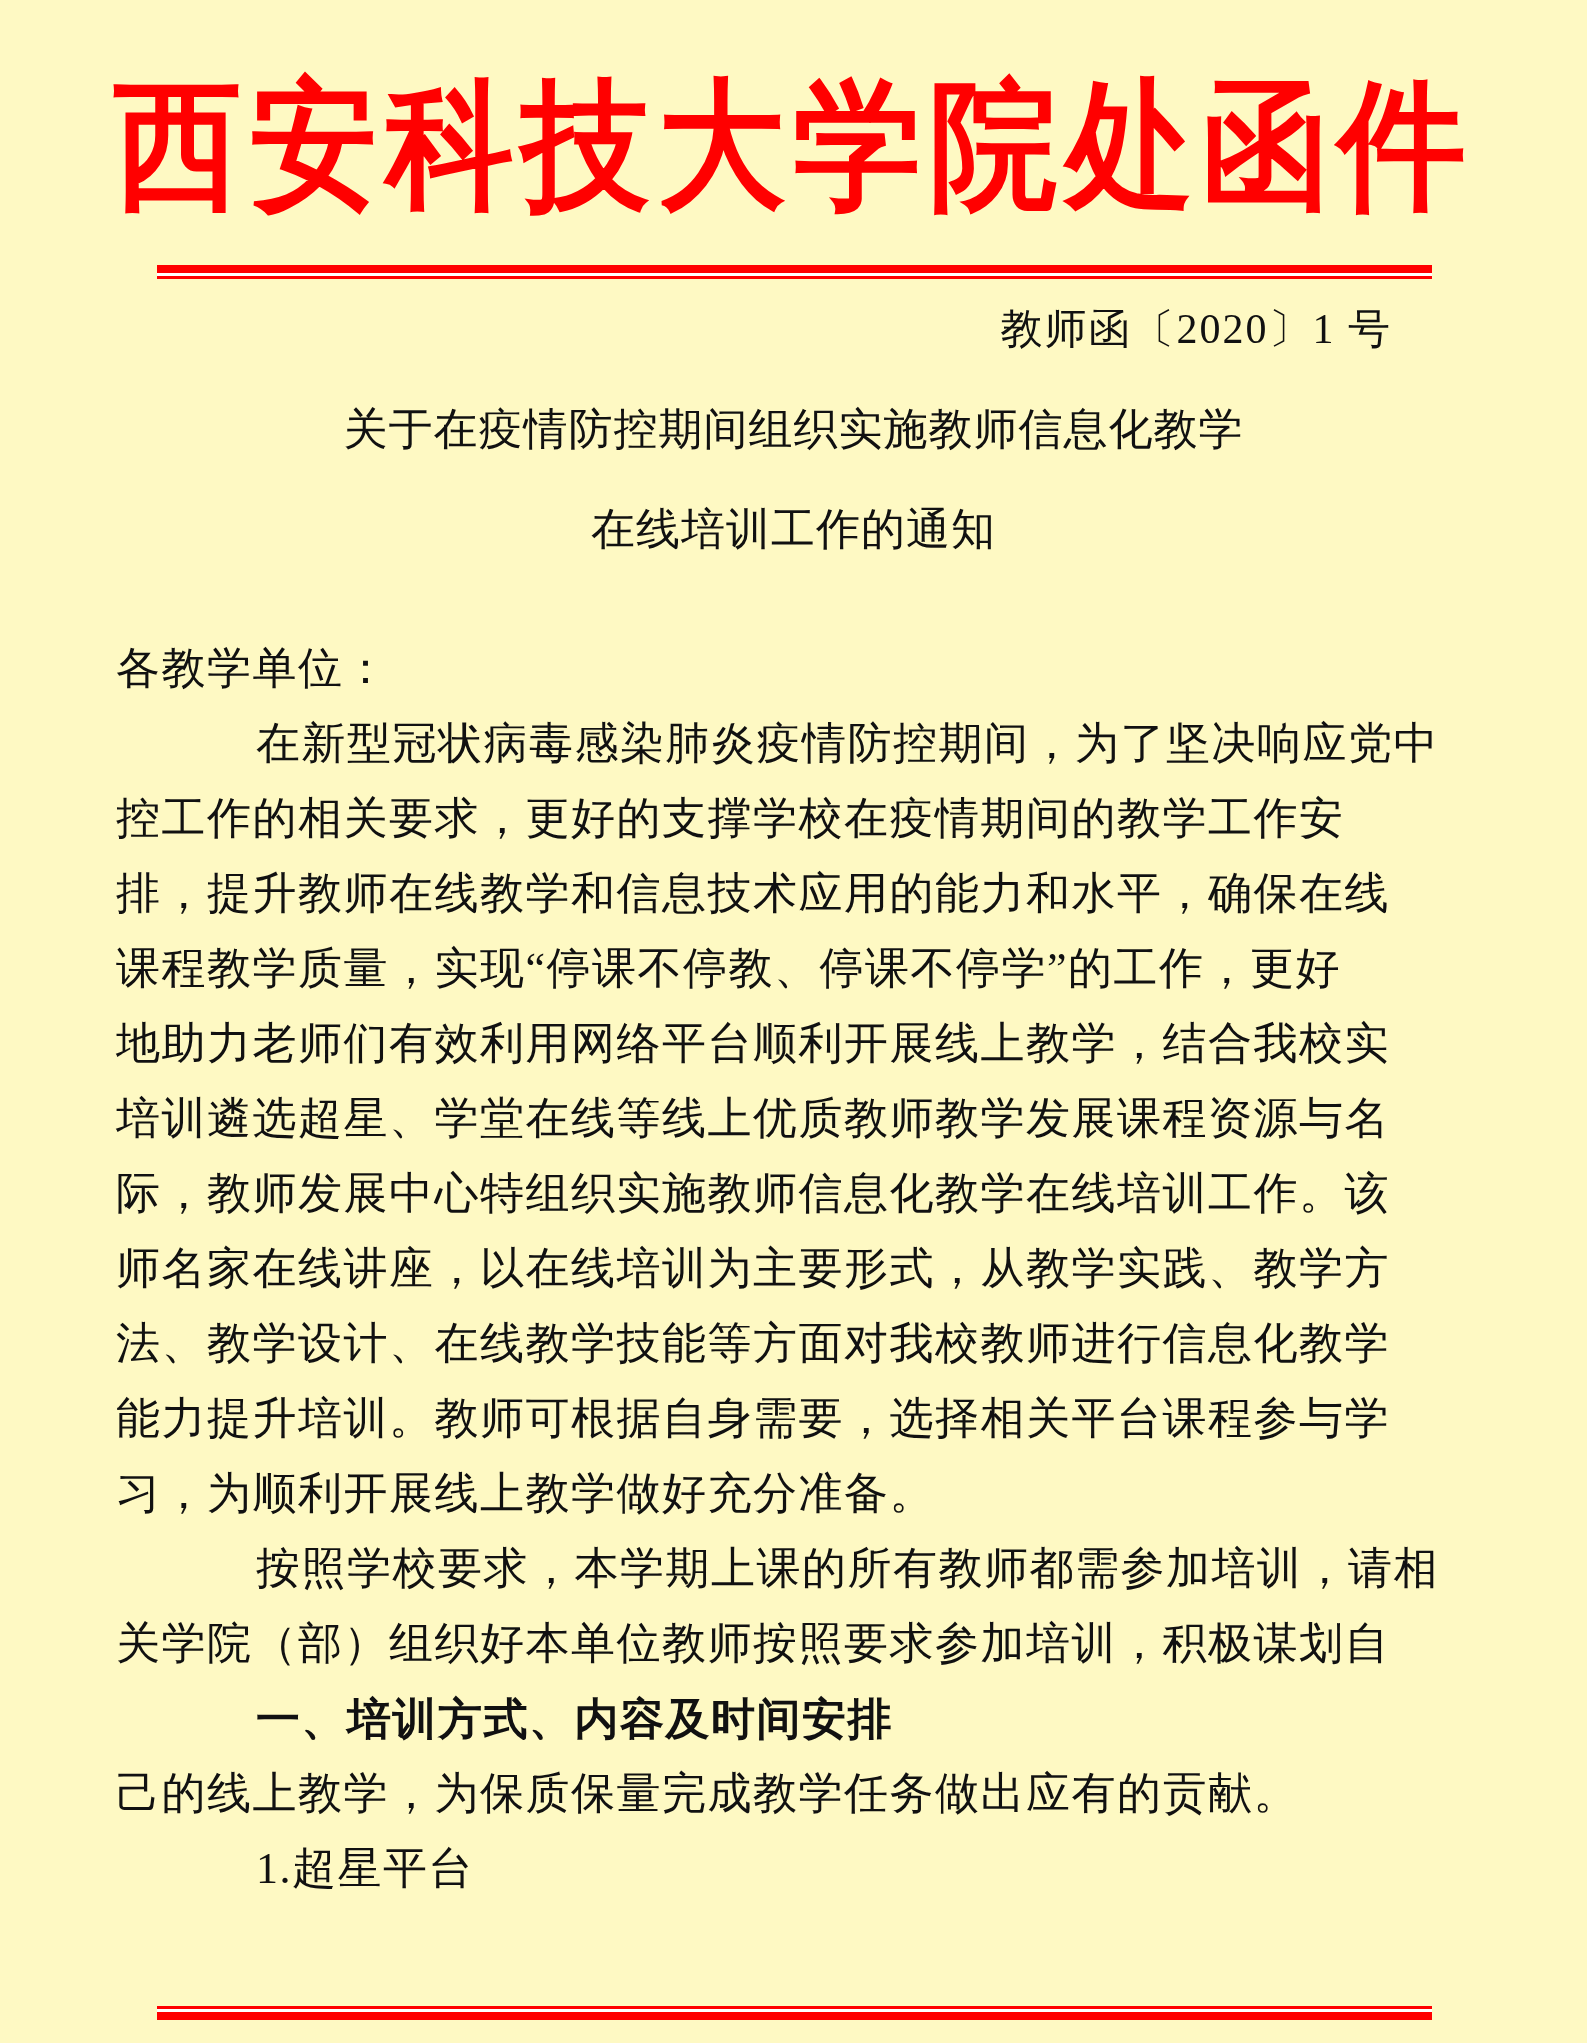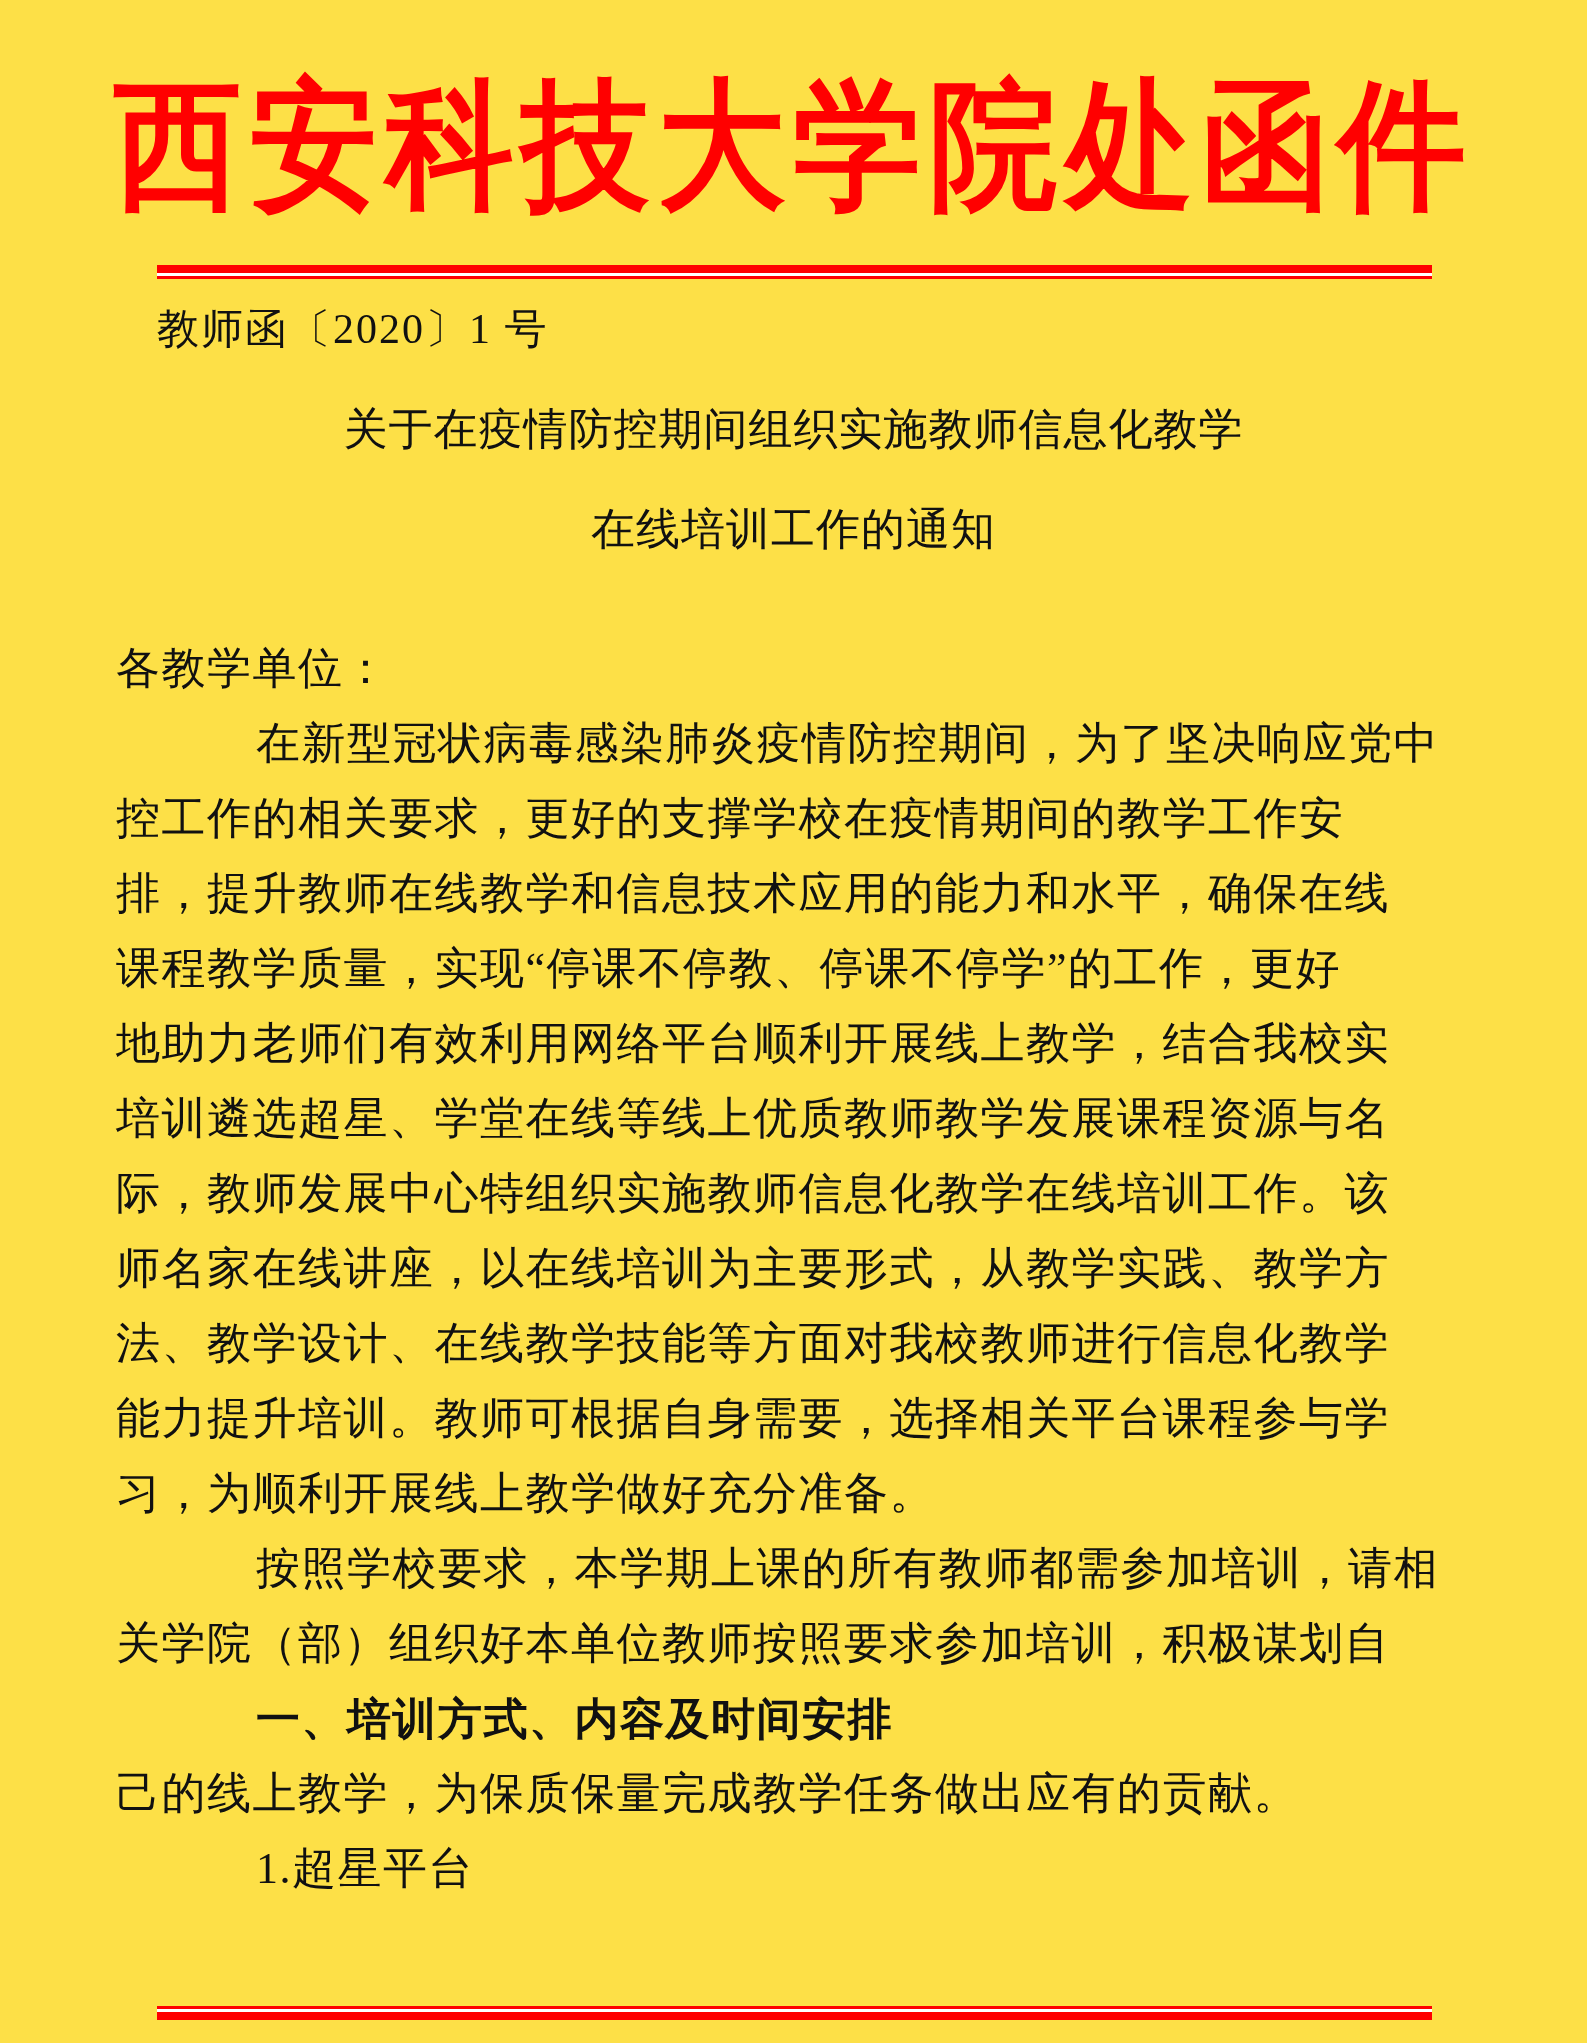--- a/index.html
+++ b/index.html
@@ -1,19 +1,19 @@
 <!DOCTYPE html>
 <html><head>
 <meta charset="utf-8">
 <style>
   html,body { margin:0; padding:0; background:#ffffff; }
   .page {
     position:relative;
     width:1587px; height:2043px;
-    background:#fde047;
+    background:#fef9c3;
     color:#111111;
     font-family:"Liberation Serif", serif;
     overflow:hidden;
   }
   
   .letterhead {
     margin-top:56px;
     text-align:center;
     color:#ff0000;
     font-family:"Liberation Sans", sans-serif;
@@ -28,20 +28,21 @@
   
   .rule { margin-left:157px; width:1275px; }
   .rule-top { margin-top:47px; }
   .rule-thick { height:8px; background:#ff0000; }
   .rule-gap { height:3px; background:#ffffff; }
   .rule-thin { height:3px; background:#ff0000; }
   .rule-bottom { position:absolute; left:157px; top:2006px; width:1275px; }
 
   .doc-number {
     margin:24px 155px 0 157px;
+    text-align:right;
     padding-right:40px;
     font-size:42px;
     line-height:52px;
     letter-spacing:2px;
     white-space:nowrap;
   }
   .doc-title {
     margin-top:24px;
     text-align:center;
     font-family:"Liberation Sans", sans-serif;

